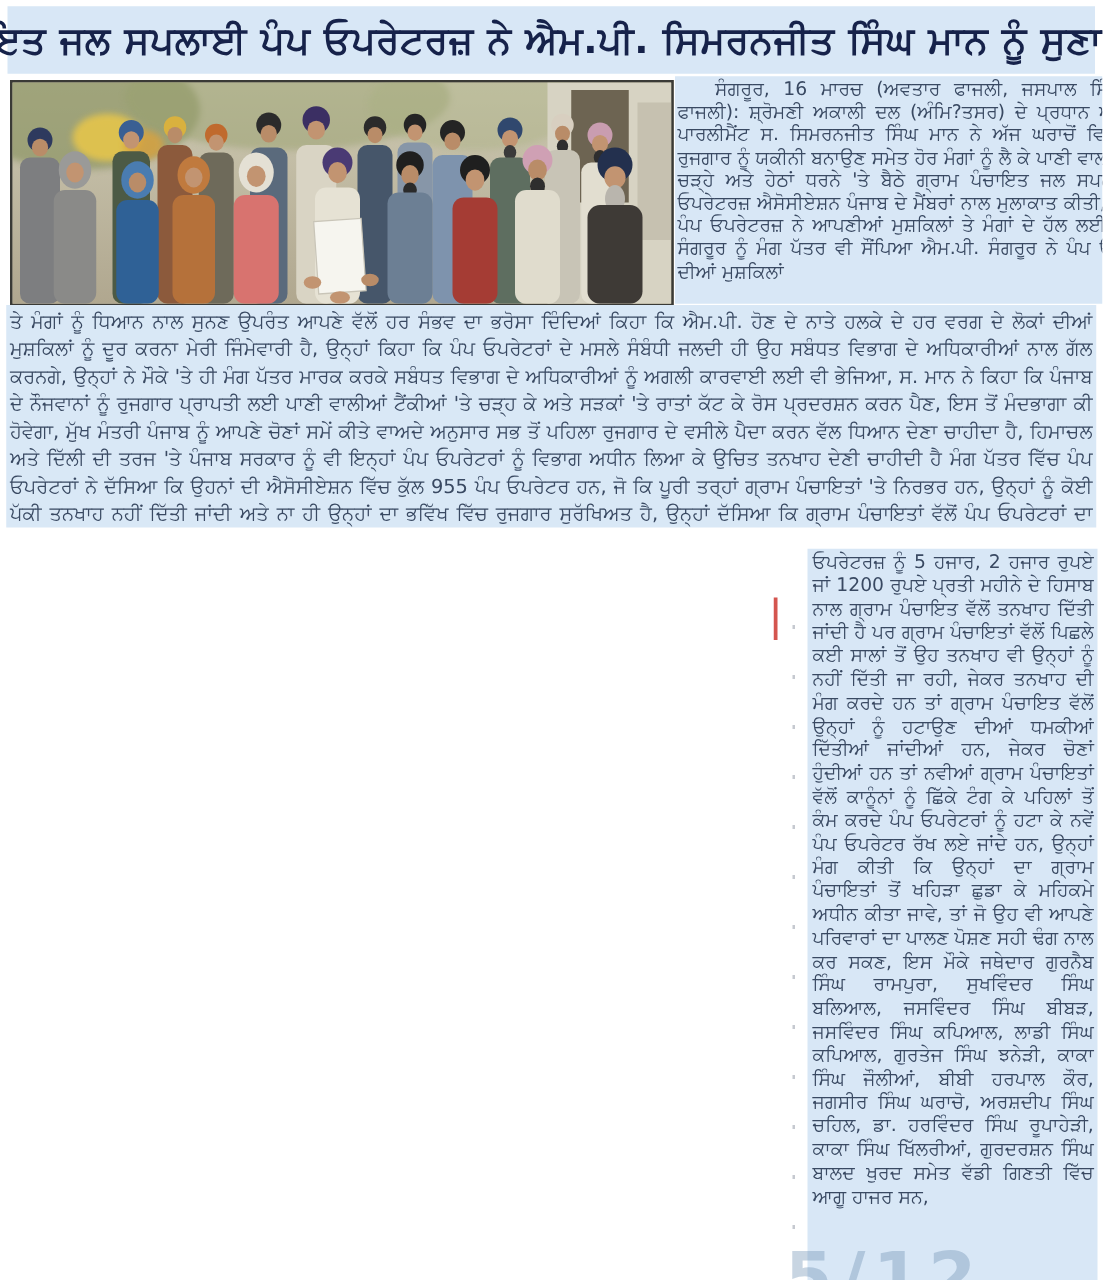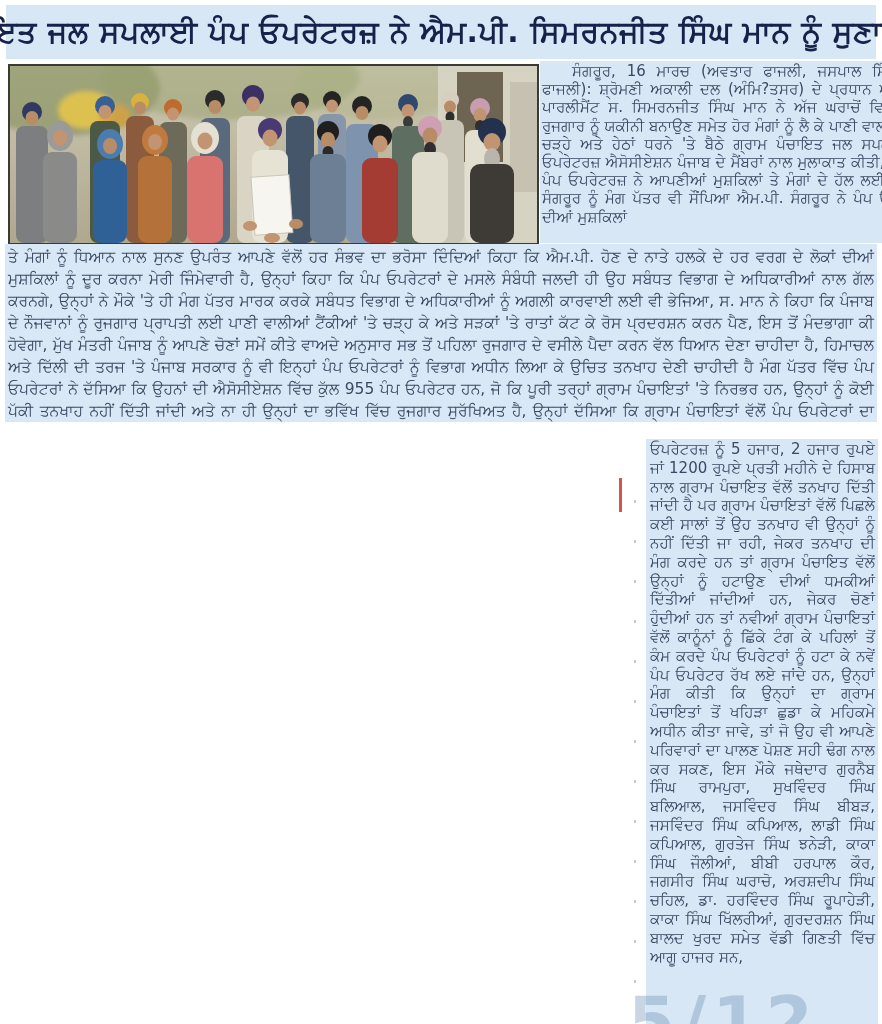--- a/index.html
+++ b/index.html
@@ -65,21 +65,21 @@
   }
   
   .speck-col{
     position:absolute;left:634px;top:500px;width:2px;height:500px;
     background:repeating-linear-gradient(to bottom, rgba(90,100,120,.35) 0 3px, transparent 3px 40px);
   }
   
   .watermark{
     position:absolute;left:628px;top:988px;width:250px;height:36px;
     color:rgba(110,145,180,.38);
-    font-size:68px;font-weight:bold;line-height:68px;
+    font-size:55px;font-weight:bold;line-height:68px;
     overflow:hidden;letter-spacing:6px;
   }
 </style>
 </head>
 <body>
 
 <div class="page">
 
   <div class="headline">ਗ੍ਰਾਮ ਪੰਚਾਇਤ ਜਲ ਸਪਲਾਈ ਪੰਪ ਓਪਰੇਟਰਜ਼ ਨੇ ਐਮ.ਪੀ. ਸਿਮਰਨਜੀਤ ਸਿੰਘ ਮਾਨ ਨੂੰ  ਸੁਣਾਇਆ ਦੁਖੜਾ</div>
 

